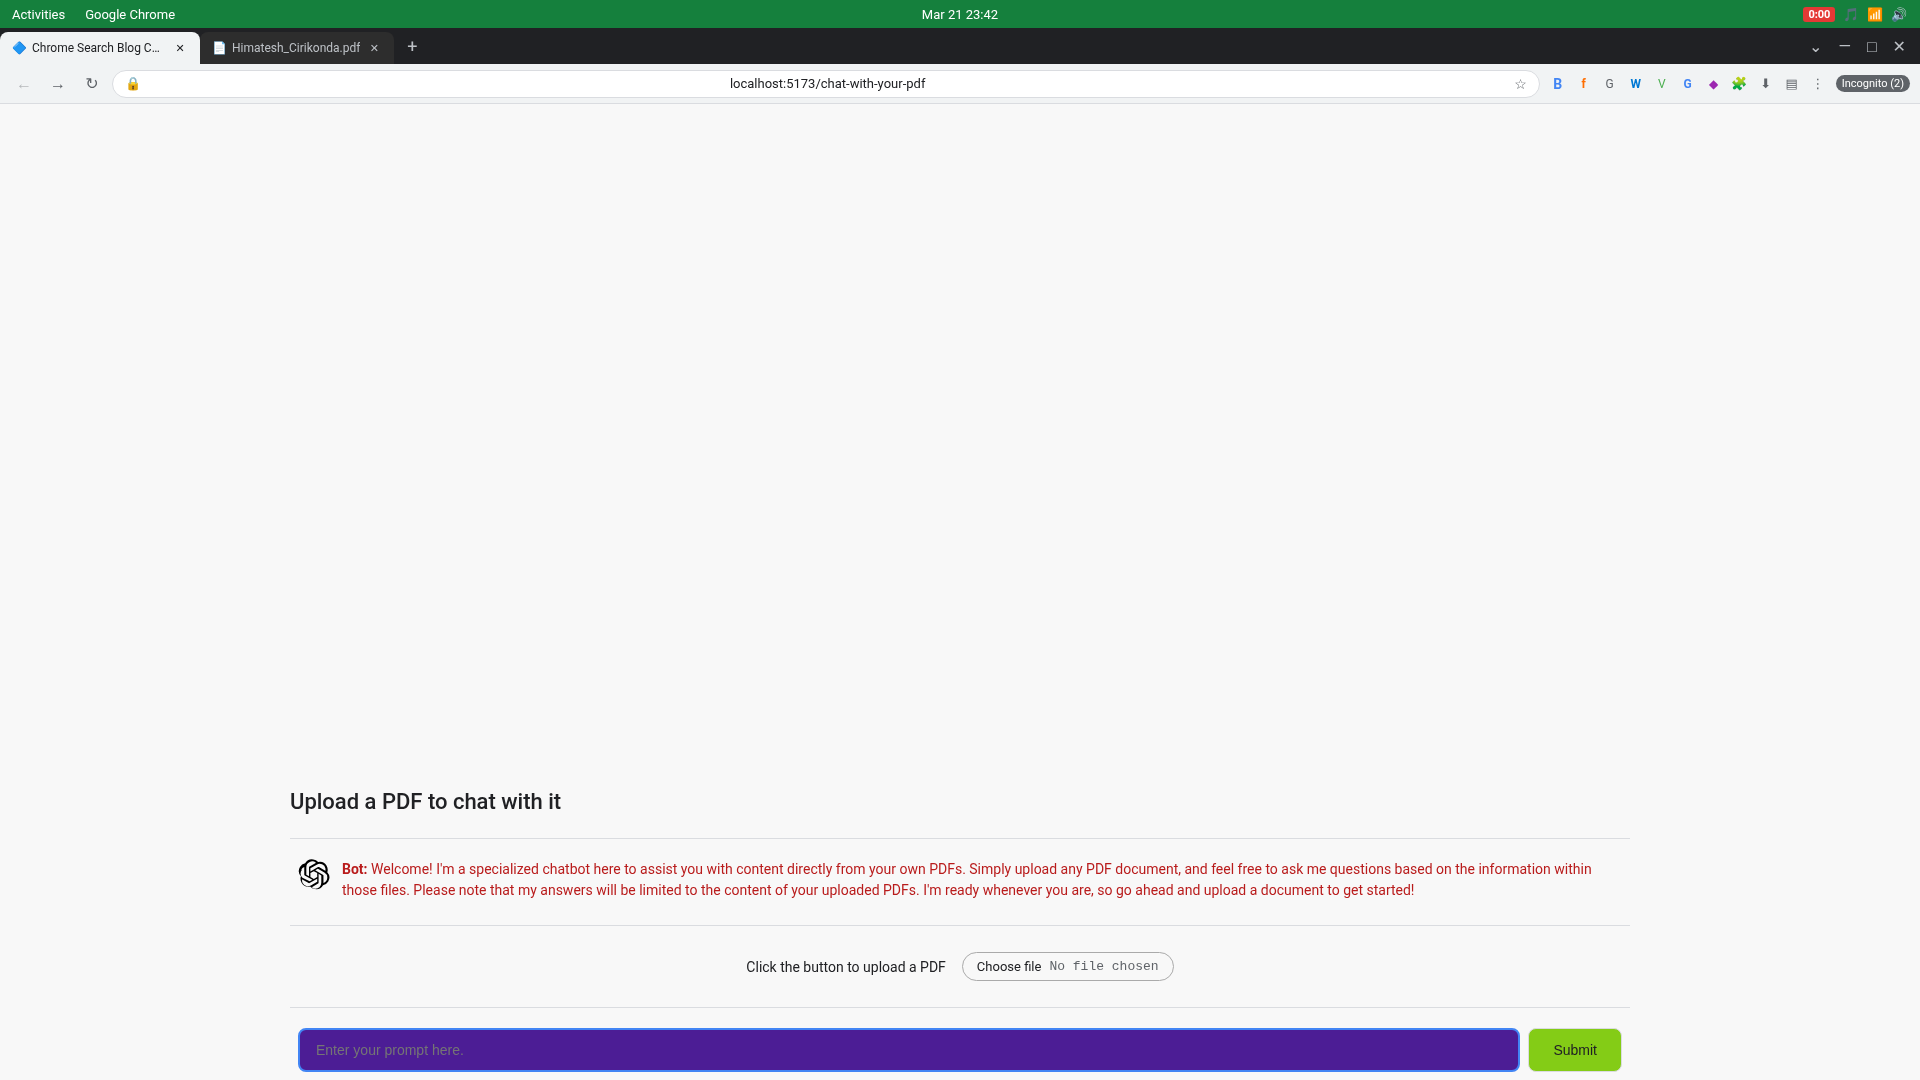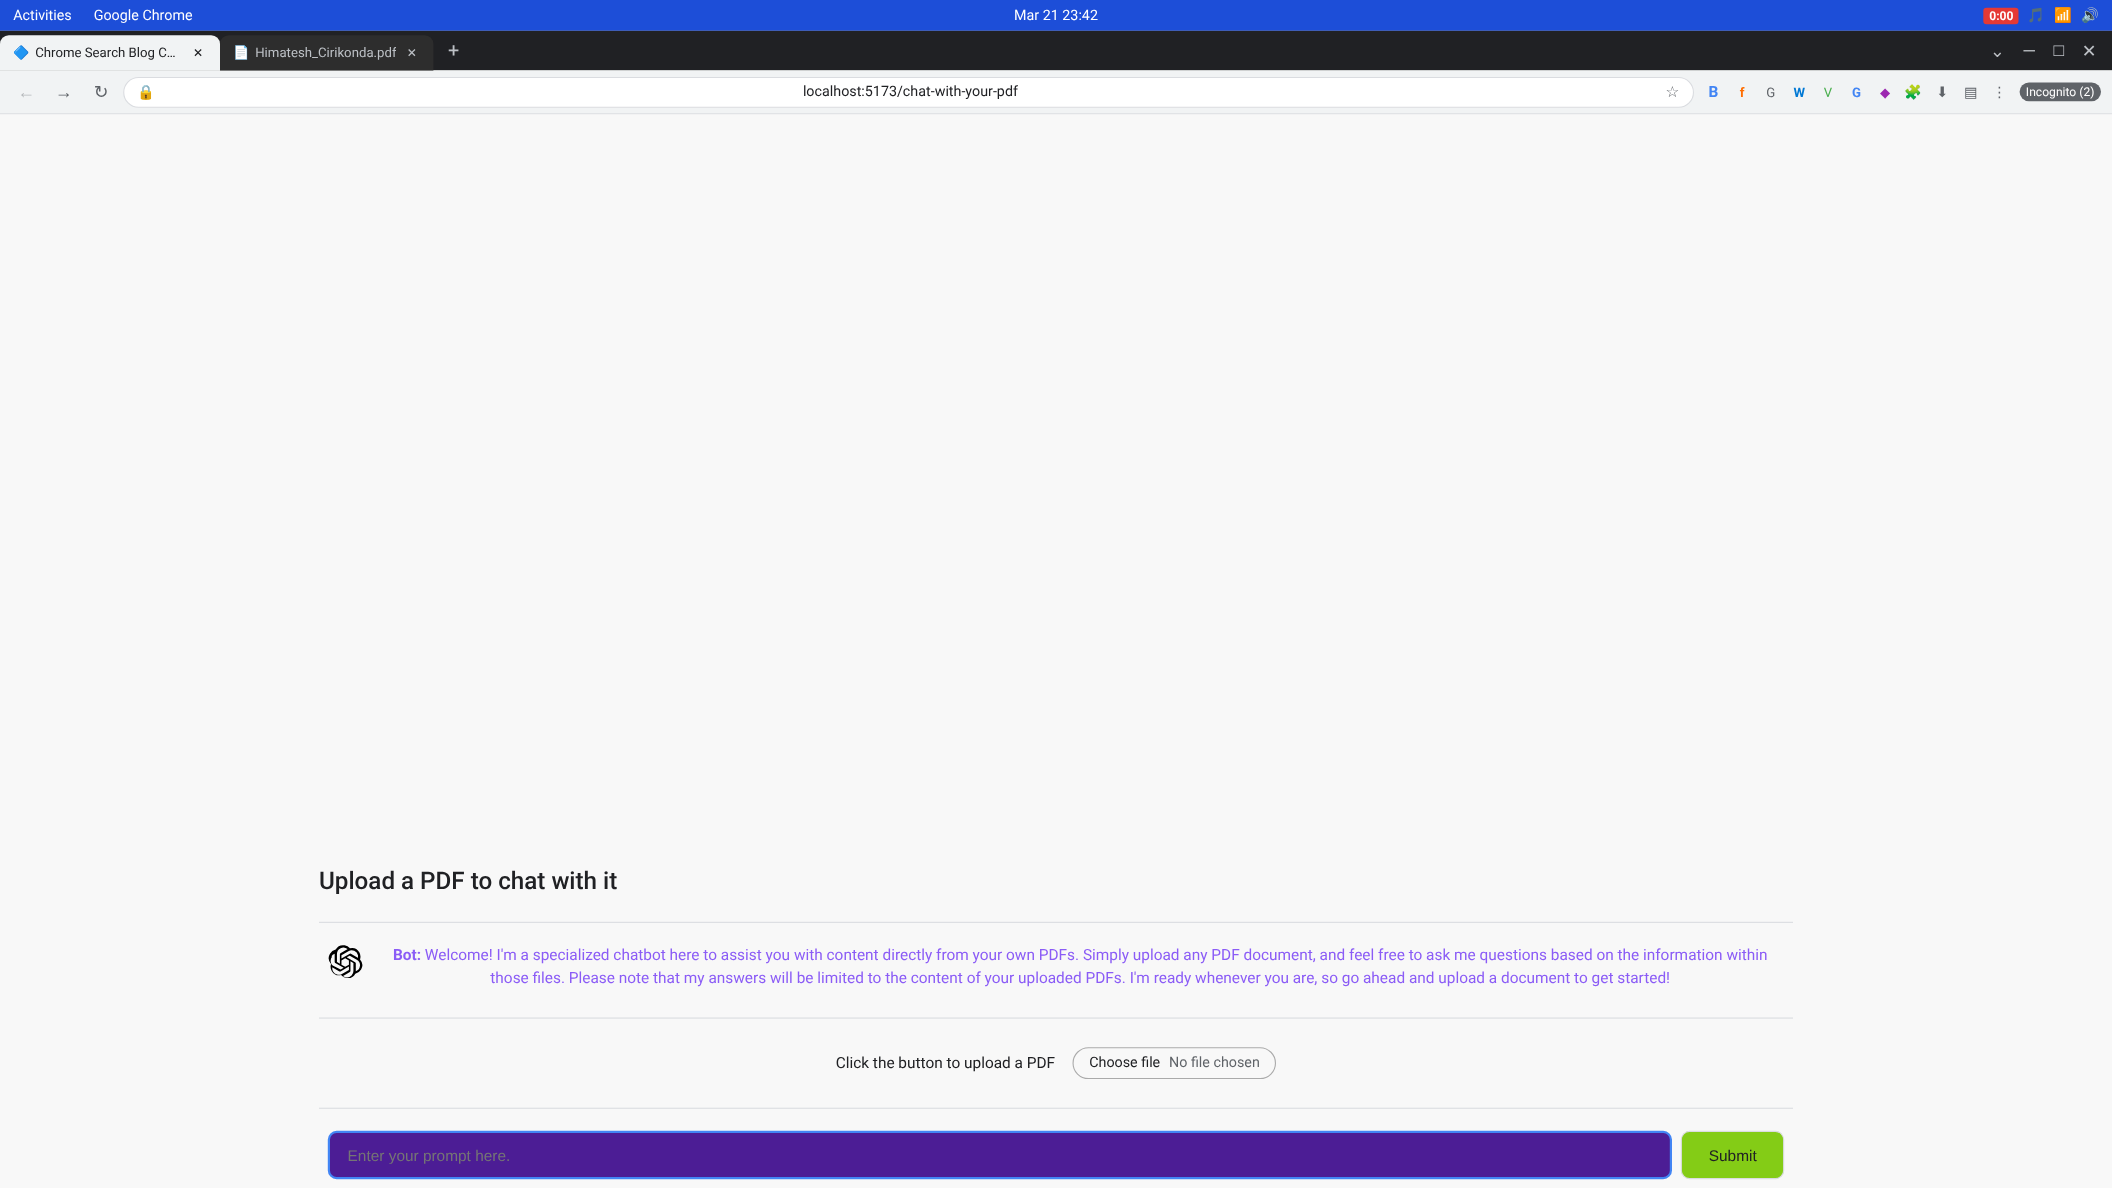--- a/index.html
+++ b/index.html
@@ -11,21 +11,21 @@
     body {
       font-family: -apple-system, BlinkMacSystemFont, 'Segoe UI', Roboto, sans-serif;
       background: #f0f0f0;
       width: 1920px;
       height: 1080px;
       overflow: hidden;
     }
 
     
     .os-bar {
-      background: #1d4ed8;
+      background: #15803d;
       color: #fff;
       height: 28px;
       display: flex;
       align-items: center;
       justify-content: space-between;
       padding: 0 12px;
       font-size: 13px;
     }
 
     .os-bar-left {
@@ -273,23 +273,22 @@
       flex-shrink: 0;
     }
 
     .bot-avatar svg {
       width: 32px;
       height: 32px;
     }
 
     .bot-text {
       font-size: 14px;
-      color: #8b5cf6;
+      color: #b91c1c;
       line-height: 1.5;
-      text-align: center;
     }
 
     .bot-label {
       font-weight: bold;
     }
 
     .upload-label {
       font-size: 14px;
       color: #202124;
       white-space: nowrap;
@@ -309,20 +308,21 @@
       padding: 6px 14px;
       font-size: 13px;
       background: #f8f8f8;
       cursor: pointer;
       color: #202124;
     }
 
     .file-chosen-text {
       color: #5f6368;
       font-size: 13px;
+      font-family: Liberation Mono, monospace;
     }
 
     .chat-input-row {
       display: flex;
       align-items: center;
       gap: 8px;
       padding: 8px 8px 8px 8px;
       width: 100%;
     }
 

